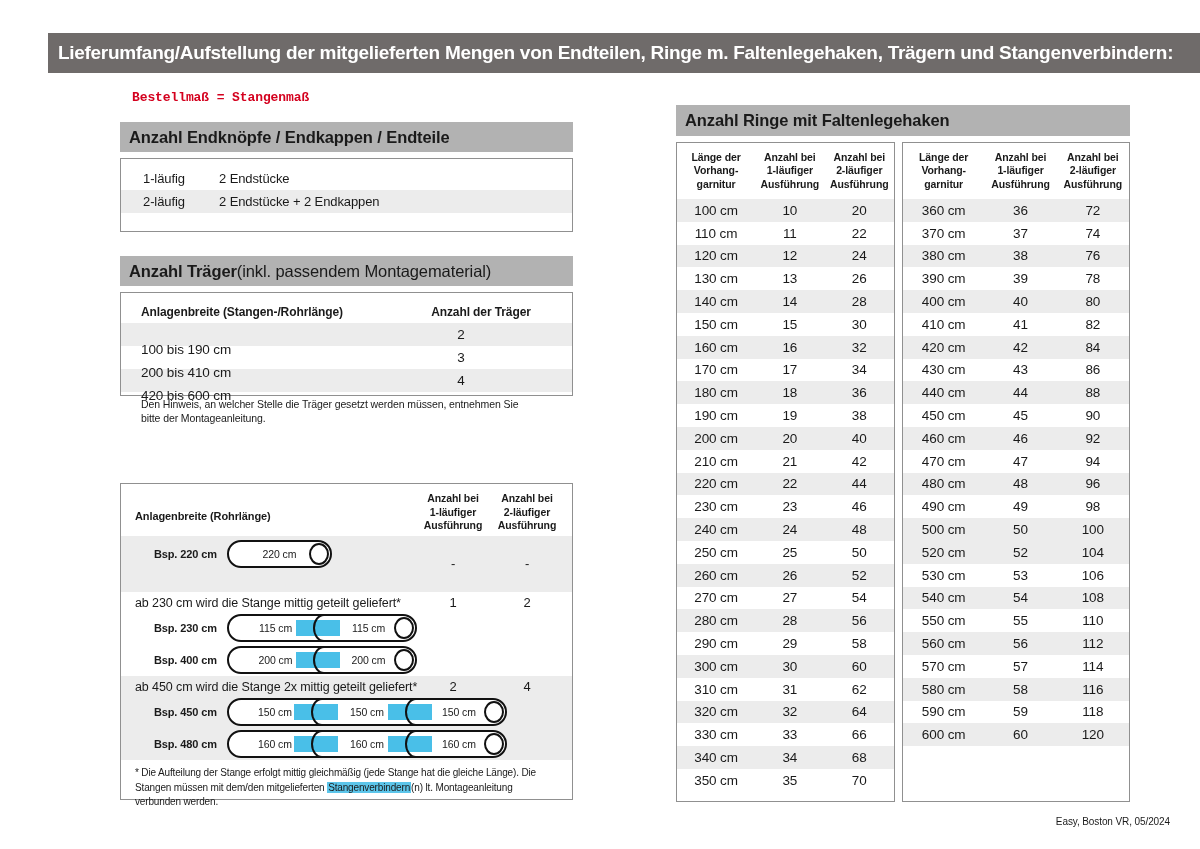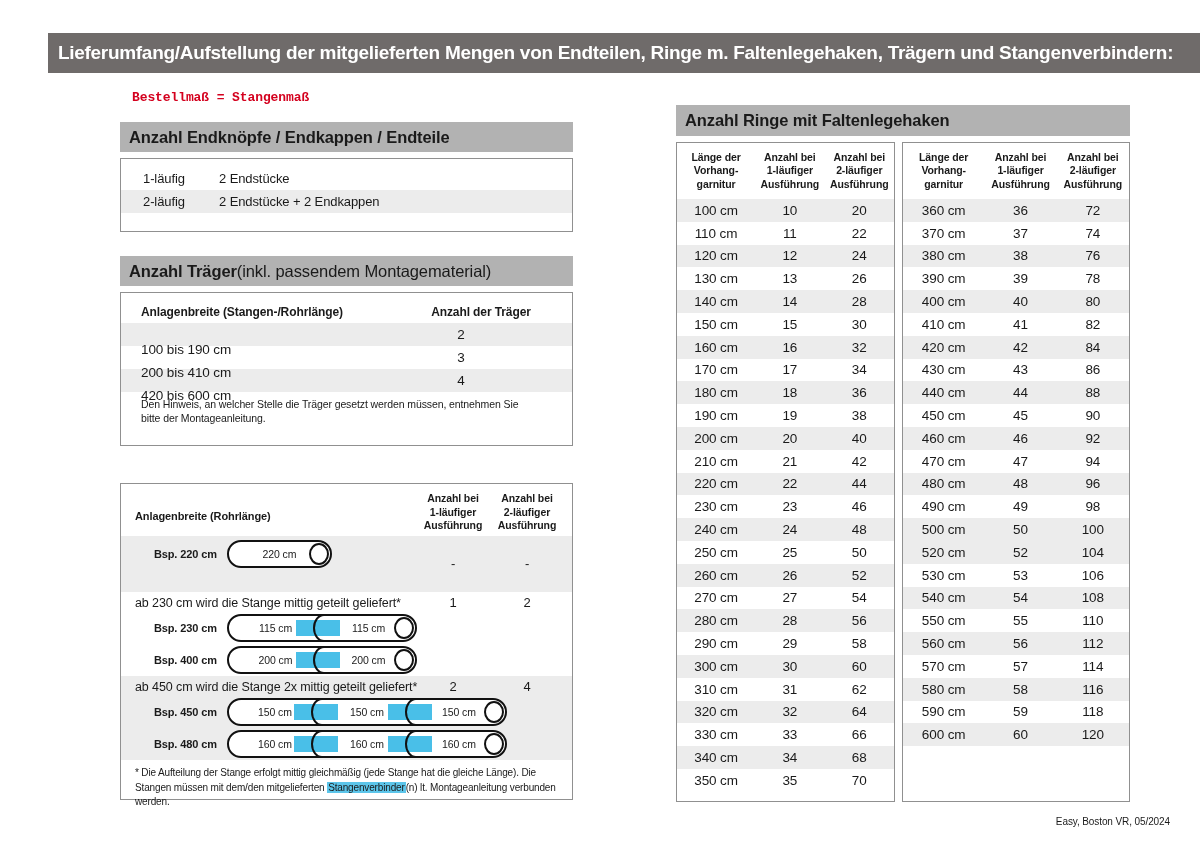--- a/index.html
+++ b/index.html
@@ -21,21 +21,21 @@
   .red-subtitle{position:absolute;left:132px;top:90px;font-weight:bold;font-size:13px;color:#d4001e;font-family:Liberation Mono, monospace;}
 
   
   #sec1-bar{left:120px;top:122px;width:453px;height:30px;}
   #box1{left:120px;top:158px;width:453px;height:74px;padding-top:8px;}
   .trow{display:flex;height:23px;align-items:center;font-size:13px;}
   .trow .c1{width:76px;padding-left:22px;}
   .trow .c2{flex:1;}
 
   #sec2-bar{left:120px;top:256px;width:453px;height:30px;}
-  #box2{left:120px;top:292px;width:453px;height:154px;padding-top:8px;}
+  #box2{left:120px;top:292px;width:453px;height:104px;padding-top:8px;}
   #box2 .hrow{display:flex;height:22px;align-items:center;font-size:12px;font-weight:bold;}
   #box2 .hrow .c1{width:265px;padding-left:20px;}
   #box2 .hrow .c2{width:150px;text-align:center;}
   #box2 .drow{display:flex;height:23px;align-items:center;font-size:13.5px;}
   #box2 .drow .c1{width:265px;padding-left:20px;box-sizing:border-box;padding-left:20px;margin-top:29px;}
   #box2 .drow .c1{width:265px;}
   #box2 .drow .c2{width:150px;text-align:center;}
   #box2 .note{font-size:10.5px;line-height:1.35;padding:5px 40px 0 20px;width:390px;}
 
   #sec3-bar{left:120px;top:445px;width:453px;height:31px;}
@@ -206,21 +206,21 @@
               <span class="conn" style="left: 65.3333px;"></span>
               <span class="arc" style="left: 82.3333px;"></span>
               <span class="conn" style="left: 158.667px;"></span>
               <span class="arc" style="left: 175.667px;"></span>
               <span class="endcap"></span>
             </div>
           </div>
         </div>
     </div>
 
-    <div class="footnote"><span>* Die Aufteilung der Stange erfolgt mittig gleichmäßig (jede Stange hat die gleiche Länge). Die Stangen müssen mit dem/den mitgelieferten </span><span class="hl">Stangenverbinder</span><span>(n) lt. Montageanleitung verbunden werden.</span></div>
+    <div class="footnote"><span>* Die Aufteilung der Stange erfolgt mittig gleichmäßig (jede Stange hat die gleiche Länge). Die Stangen müssen mit dem/den mitgelieferten </span><span class="hl">Stangenverbindern</span><span>(n) lt. Montageanleitung verbunden werden.</span></div>
   </div>
 
   <div class="secbar" id="rings-bar">
     <span class="b">Anzahl Ringe mit Faltenlegehaken</span>
   </div>
 
   <div class="box" id="rings-box-1">
     <div class="rhead">
       <span class="rc1">Länge der
 Vorhang-

